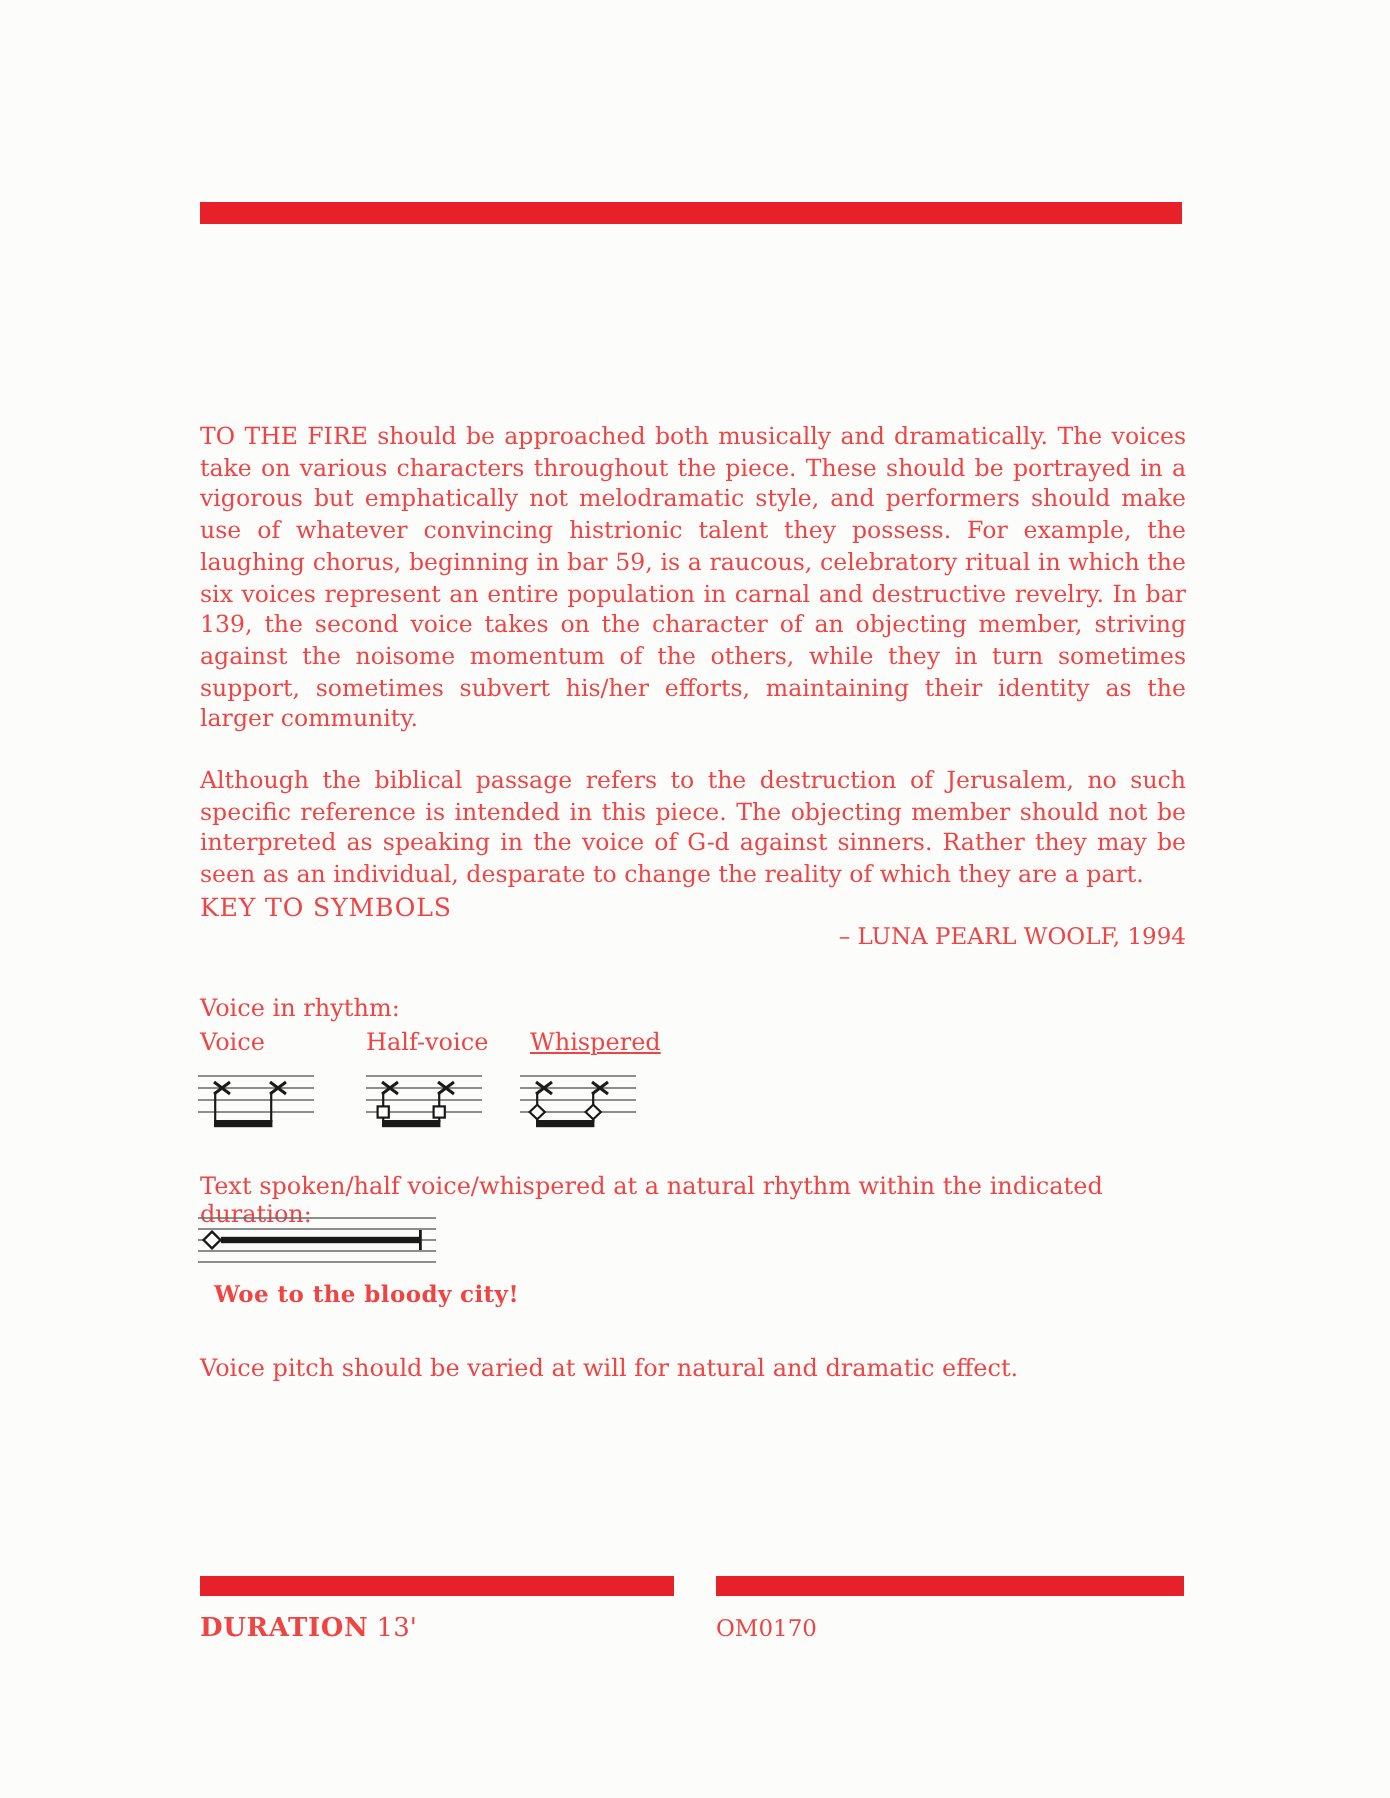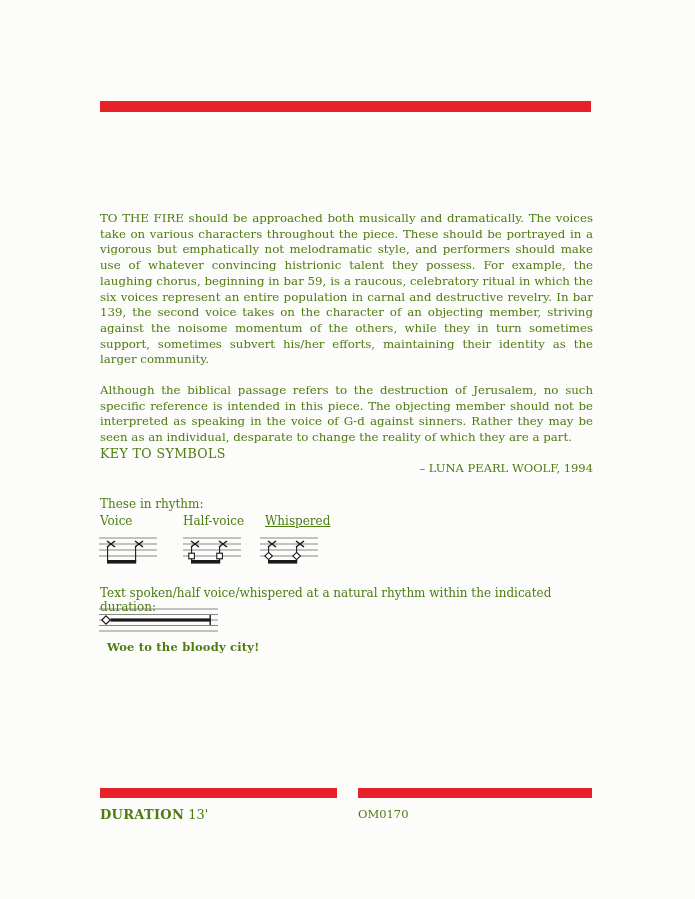--- a/index.html
+++ b/index.html
@@ -6,21 +6,21 @@
     margin: 0;
     padding: 0;
     background: #ffffff;
   }
   .page {
     position: relative;
     width: 695px;
     height: 899px;
     background: #fcfcfb;
     font-family: "DejaVu Serif", "Liberation Serif", serif;
-    color: #4d7c0f;
+    color: #ef4444;
     overflow: hidden;
   }
   .red-bar {
     position: absolute;
     height: 11px;
   }
   .top-bar { left: 100px; top: 101px; width: 491px; }
   .bottom-bar-left  { left: 100px; top: 788px; width: 237px; height: 10px; }
   .bottom-bar-right { left: 358px; top: 788px; width: 234px; height: 10px; }
 
@@ -124,21 +124,21 @@
   <div class="red-bar top-bar" style="background: rgb(230, 33, 41);"></div>
 
   <div class="text-block">
     <p>TO THE FIRE should be approached both musically and dramatically. The voices take on various characters throughout the piece. These should be portrayed in a vigorous but emphatically not melodramatic style, and performers should make use of whatever convincing histrionic talent they possess. For example, the laughing chorus, beginning in bar 59, is a raucous, celebratory ritual in which the six voices represent an entire population in carnal and destructive revelry. In bar 139, the second voice takes on the character of an objecting member, striving against the noisome momentum of the others, while they in turn sometimes support, sometimes subvert his/her efforts, maintaining their identity as the larger community.</p>
     <p>Although the biblical passage refers to the destruction of Jerusalem, no such specific reference is intended in this piece. The objecting member should not be interpreted as speaking in the voice of G-d against sinners. Rather they may be seen as an individual, desparate to change the reality of which they are a part.</p>
     <div class="attribution">– LUNA PEARL WOOLF, 1994</div>
   </div>
 
   <div class="key-heading">KEY TO SYMBOLS</div>
 
-  <div class="rhythm-caption">These in rhythm:</div>
+  <div class="rhythm-caption">Voice in rhythm:</div>
 
   <span class="symbol-label label-spoken">Voice</span>
   <span class="symbol-label label-halfvoice">Half-voice</span>
   <span class="symbol-label label-whispered">Whispered</span>
 
   <svg class="notation notation-spoken" width="58" height="38" viewBox="0 0 58 38">
     <g stroke="#6a6a6a" stroke-width="0.8">
       <line x1="0" y1="5" x2="58" y2="5"></line>
       <line x1="0" y1="11" x2="58" y2="11"></line>
       <line x1="0" y1="17" x2="58" y2="17"></line>
@@ -211,20 +211,21 @@
       <line x1="0" y1="19.5" x2="119" y2="19.5"></line>
       <line x1="0" y1="25" x2="119" y2="25"></line>
     </g>
     <rect x="11.5" y="12.4" width="100" height="3.2" fill="#1a1a1a"></rect>
     <path d="M 7 9.8 L 11.2 14 L 7 18.2 L 2.8 14 Z" fill="#ffffff" stroke="#1a1a1a" stroke-width="1.2"></path>
     <line x1="111.2" y1="9" x2="111.2" y2="19" stroke="#1a1a1a" stroke-width="1.4"></line>
   </svg>
 
   <div class="duration-lyric">Woe to the bloody city!</div>
 
+  <div class="pitch-note">Voice pitch should be varied at will for natural and dramatic effect.</div>
 
   <div class="red-bar bottom-bar-left" style="background: rgb(230, 33, 41);"></div>
   <div class="red-bar bottom-bar-right" style="background: rgb(230, 33, 41);"></div>
 
   <div class="footer-left">
     <span class="dur-label">DURATION</span>
     <span class="dur-value">13'</span>
   </div>
   <div class="footer-right">OM0170</div>
 

